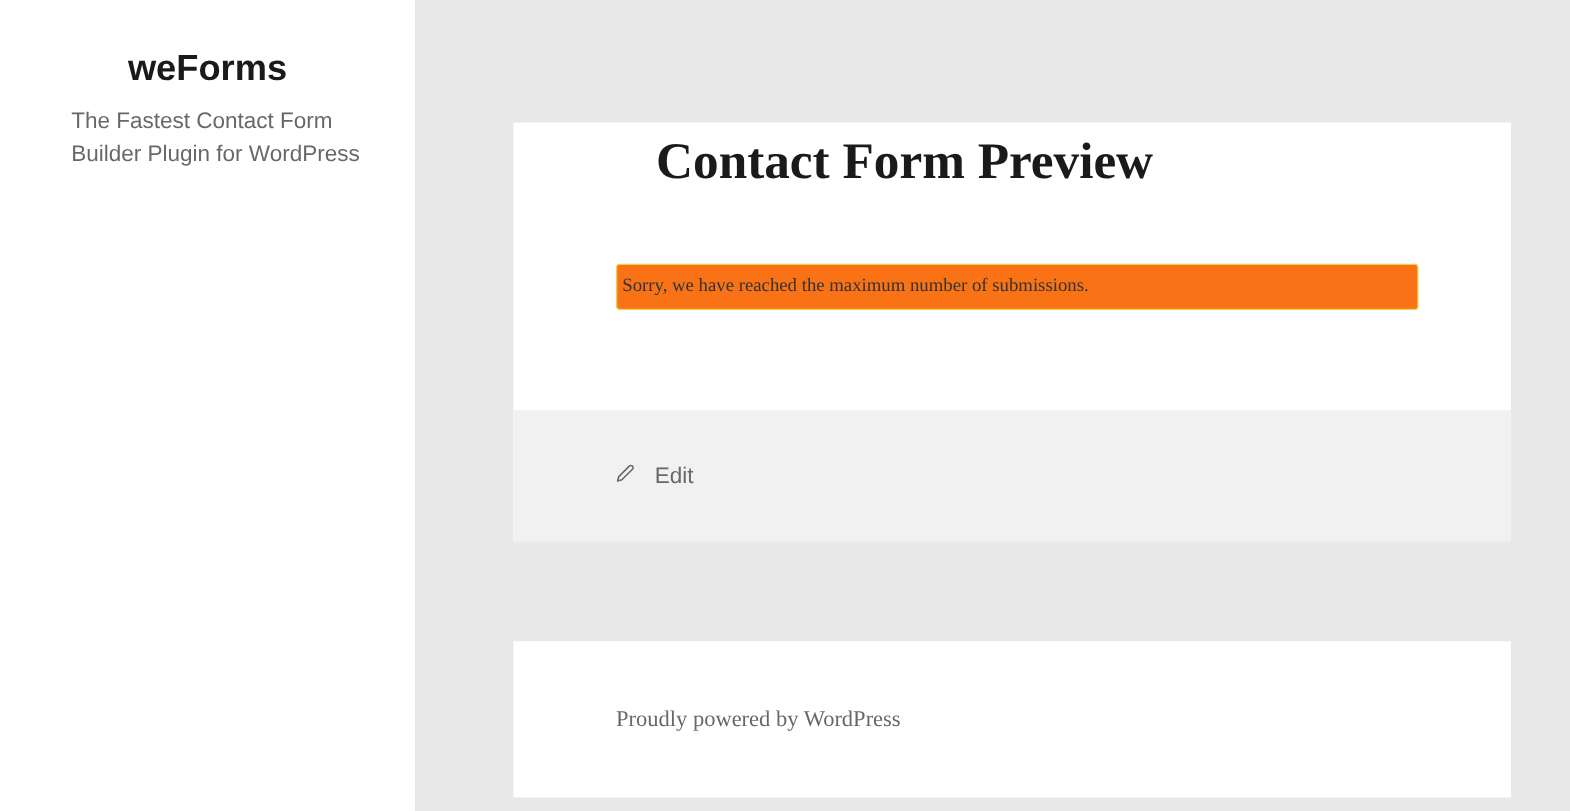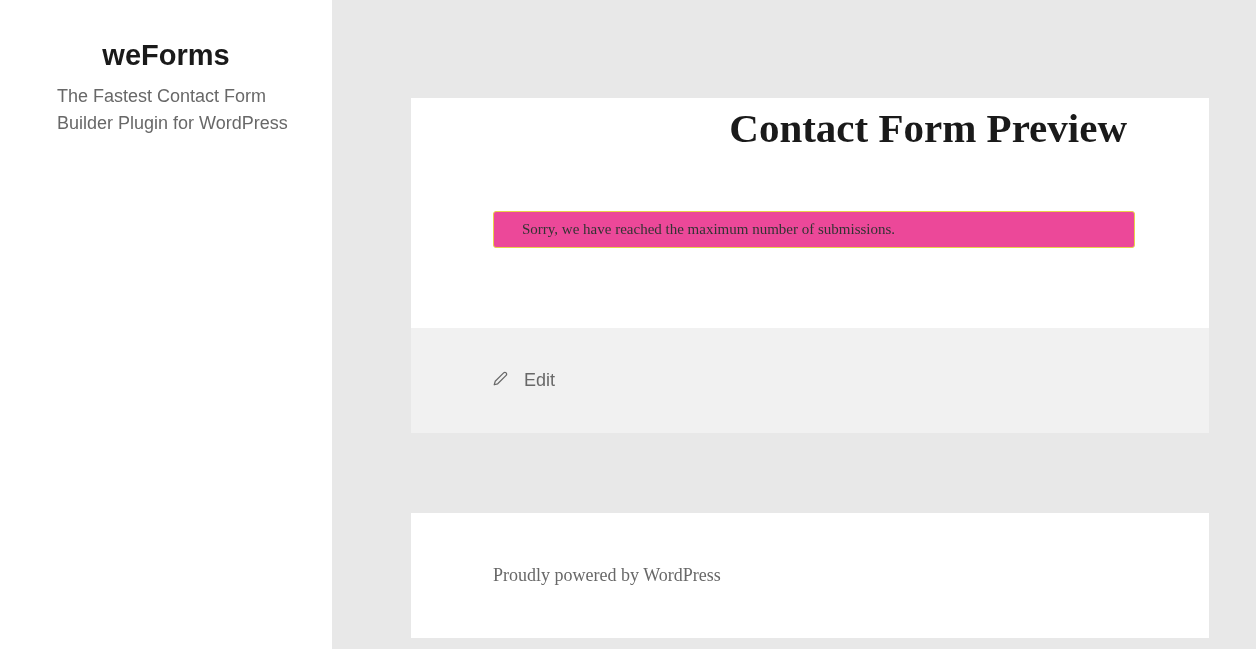--- a/index.html
+++ b/index.html
@@ -46,39 +46,38 @@
       flex: 1;
       background: #e8e8e8;
       padding: 98px 48px 30px 78px;
       overflow-y: auto;
     }
     .content-card {
       background: #fff;
       width: 798px;
     }
     .content-header {
-      padding: 0 82px;
-      text-align: right;
+      padding: 0 114px;
     }
     .page-title {
       font-family: Georgia, 'Times New Roman', serif;
       font-size: 41px;
       font-weight: 700;
       color: #1a1a1a;
       padding-top: 6px;
       line-height: 1.2;
     }
     .content-body {
       padding: 58px 74px 80px 82px;
     }
     .notice-box {
-      background: #ec4899;
+      background: #f97316;
       border: 1px solid #e8d24a;
       border-radius: 3px;
-      padding: 9px 28px;
+      padding: 9px 4px;
       font-family: Georgia, 'Times New Roman', serif;
       font-size: 15px;
       color: #333;
     }
     .edit-bar {
       background: #f1f1f1;
       padding: 42px 82px;
       font-family: -apple-system, BlinkMacSystemFont, 'Segoe UI', Helvetica, Arial, sans-serif;
       font-size: 18px;
       color: #686868;

